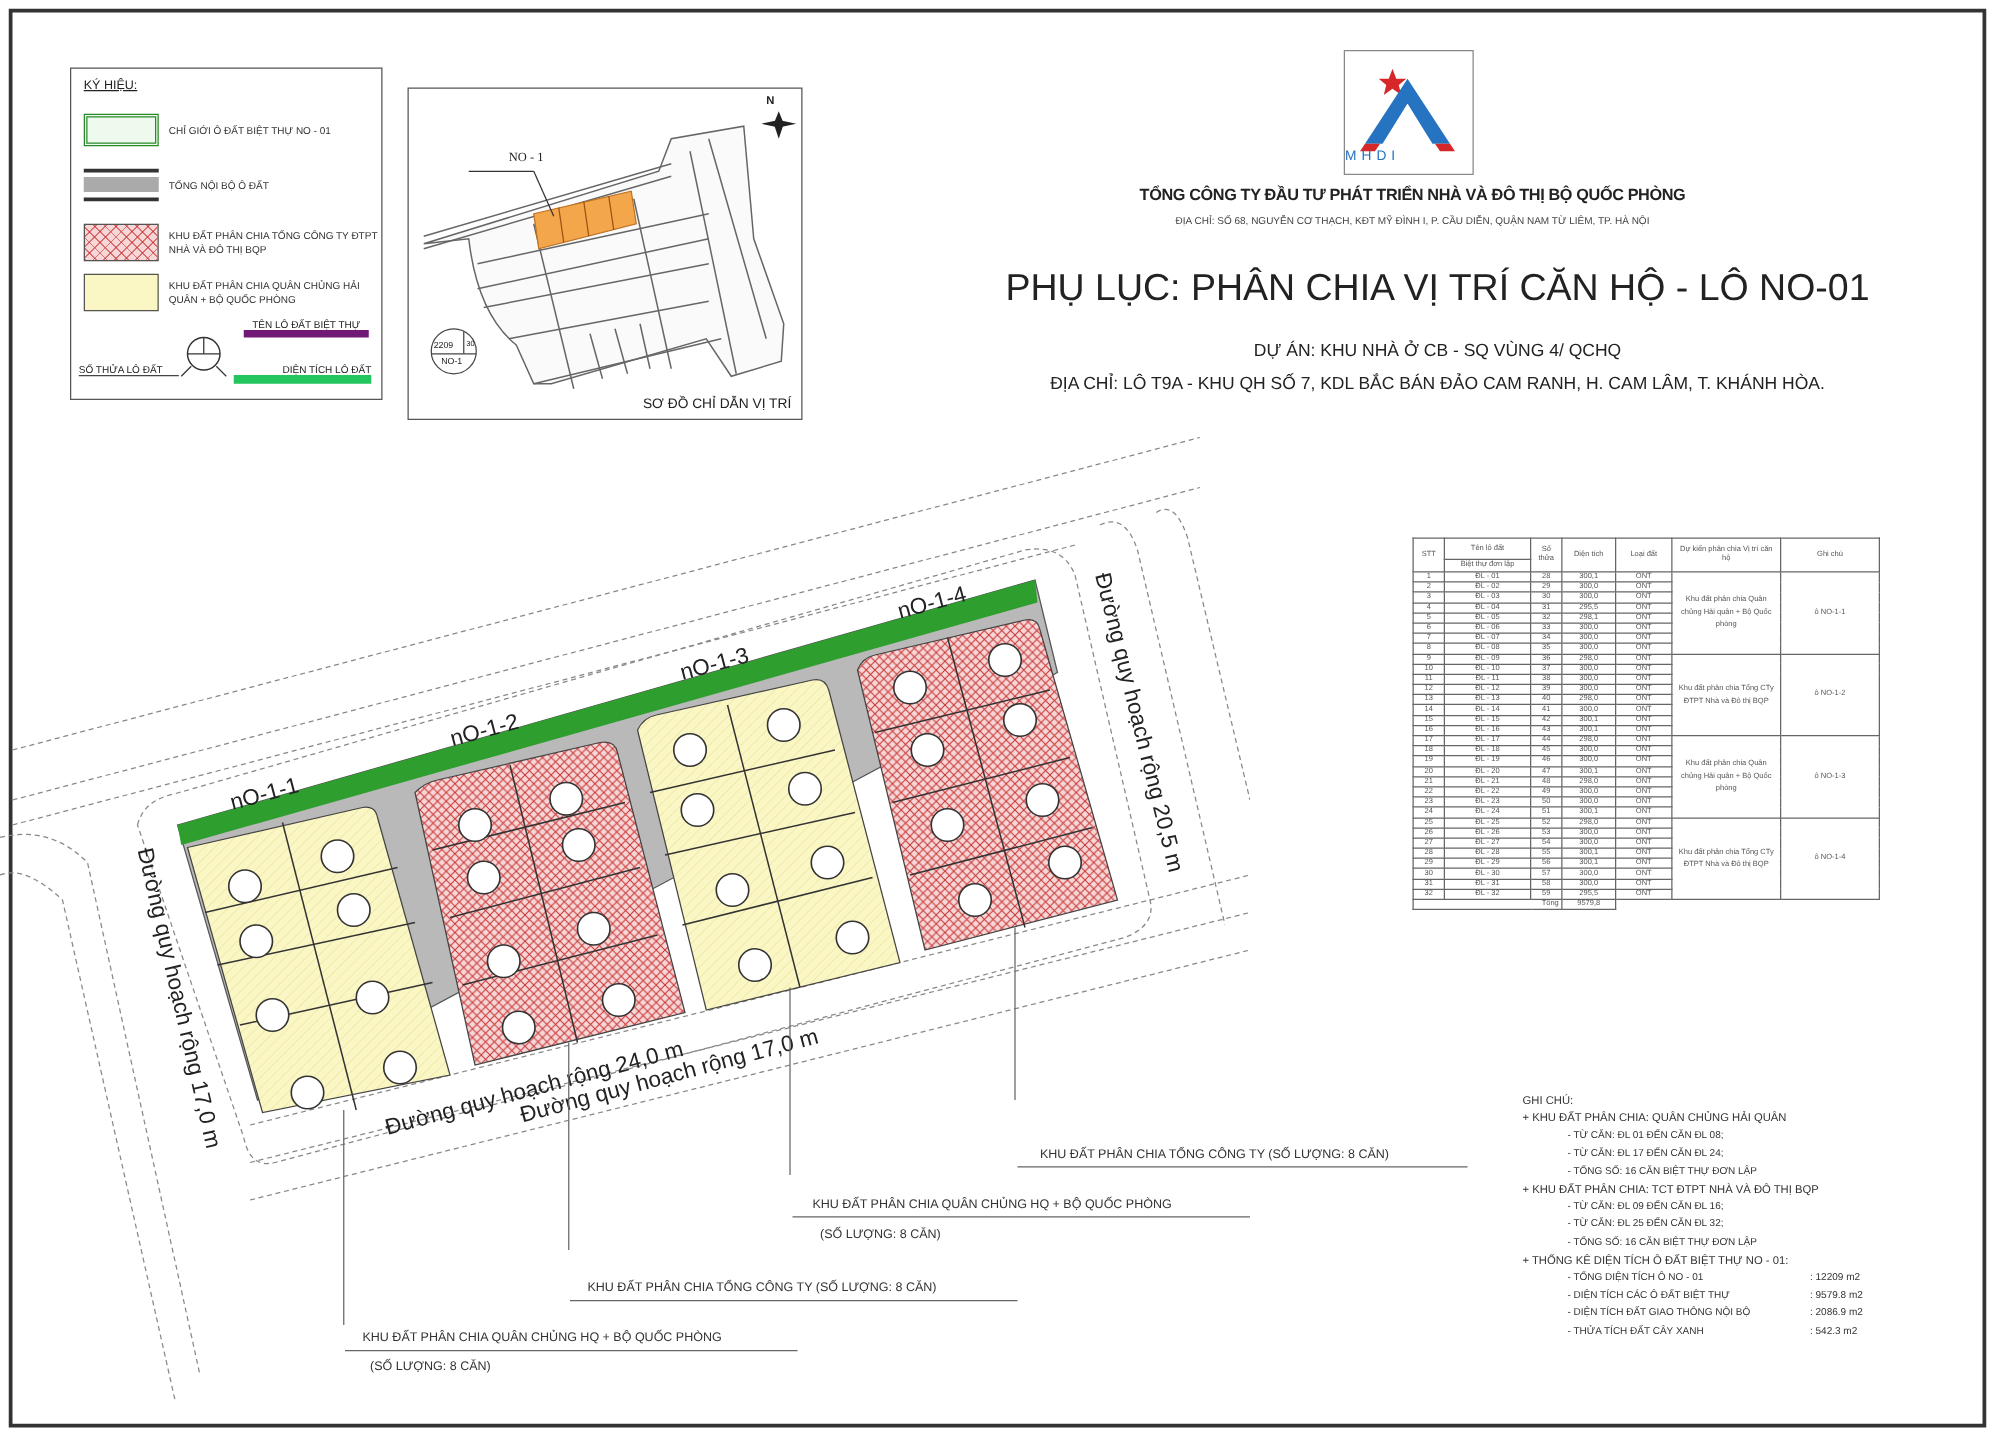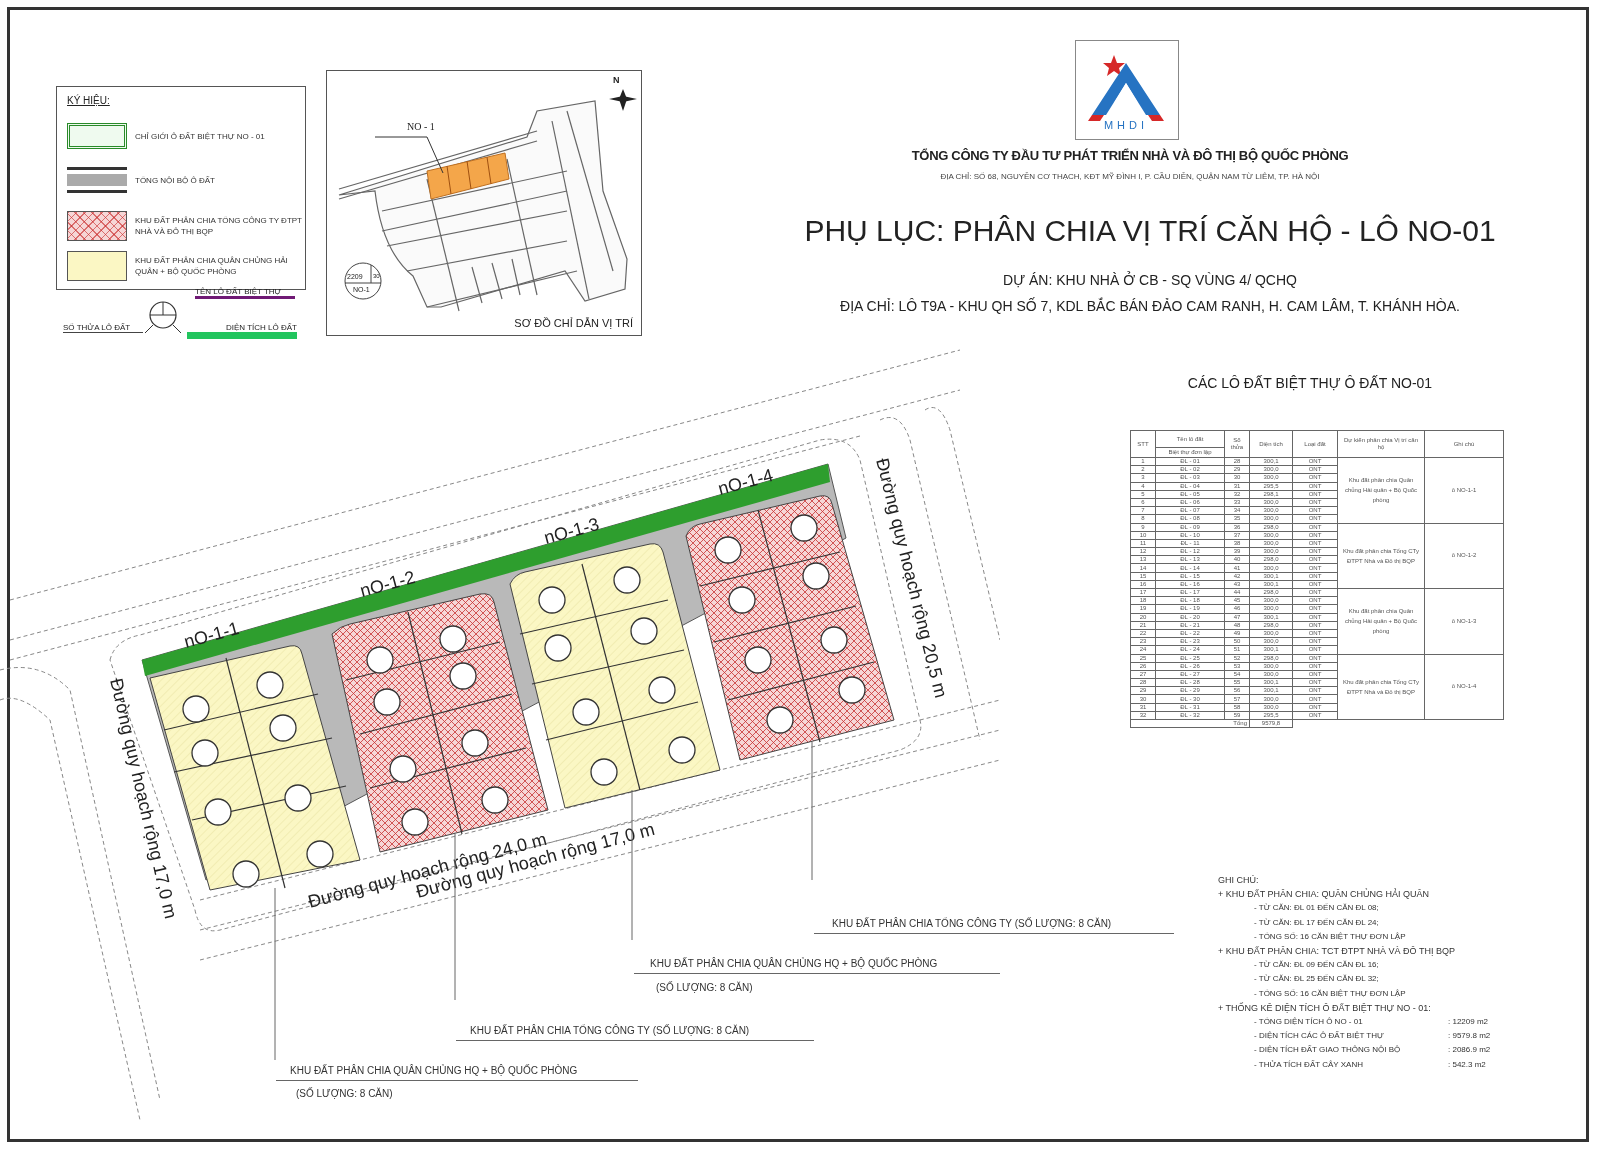--- a/index.html
+++ b/index.html
@@ -1,20 +1,20 @@
 <!DOCTYPE html>
 <html><head>
 <meta charset="utf-8">
 <style>
   html,body{margin:0;padding:0;background:#fff;}
   body{width:1600px;height:1152px;position:relative;overflow:hidden;font-family:"Liberation Sans",sans-serif;color:#222;}
   .frame{position:absolute;left:7px;top:7px;width:1582px;height:1135px;border:3px solid #333;box-sizing:border-box;}
   .abs{position:absolute;}
   
-  .legend{left:56px;top:86px;width:250px;height:204px;border:1.5px solid #555;box-sizing:border-box;font-size:8px;}
+  .legend{left:56px;top:54px;width:250px;height:266px;border:1.5px solid #555;box-sizing:border-box;font-size:8px;}
   .legend-title{position:absolute;left:10px;top:8px;font-size:10px;text-decoration:underline;}
   .lg-row{position:absolute;left:10px;display:flex;align-items:center;}
   .lg-swatch{width:60px;height:26px;box-sizing:border-box;margin-right:8px;}
   .sw-boundary{border:3px double #2a8a2a;background:#effaef;}
   .sw-road{border-top:3px solid #333;border-bottom:3px solid #333;background:linear-gradient(#fff 0 20%,#aaa 20% 80%,#fff 80%);}
   .sw-company{border:1.5px solid #555;background-color:#f6d6d6;background-image:repeating-linear-gradient(45deg,rgba(200,40,40,.6) 0 1px,transparent 1px 6px),repeating-linear-gradient(-45deg,rgba(200,40,40,.6) 0 1px,transparent 1px 6px);}
   .sw-navy{border:1.5px solid #555;background:#fbf7c4;}
   .lg-text{font-size:8px;line-height:11px;color:#333;max-width:170px;}
   
   .locmap{left:326px;top:70px;width:316px;height:266px;border:1.5px solid #555;box-sizing:border-box;}
@@ -56,21 +56,21 @@
     <div class="lg-text">TỔNG NỘI BỘ Ô ĐẤT</div>
   </div>
   <div class="lg-row" style="top:124px">
     <div class="lg-swatch sw-company" style="height:30px"></div>
     <div class="lg-text">KHU ĐẤT PHÂN CHIA TỔNG CÔNG TY ĐTPT NHÀ VÀ ĐÔ THỊ BQP</div>
   </div>
   <div class="lg-row" style="top:164px">
     <div class="lg-swatch sw-navy" style="height:30px"></div>
     <div class="lg-text">KHU ĐẤT PHÂN CHIA QUÂN CHỦNG HẢI QUÂN + BỘ QUỐC PHÒNG</div>
   </div>
-  <div class="abs" style="left:138px;top:200px;font-size:8px;border-bottom:3px solid #701a75;width:100px;text-align:left">TÊN LÔ ĐẤT BIỆT THỰ</div>
+  <div class="abs" style="left:138px;top:200px;font-size:8px;border-bottom:6px solid #701a75;width:100px;text-align:center">TÊN LÔ ĐẤT BIỆT THỰ</div>
   <div class="abs" style="left:6px;top:236px;font-size:8px;border-bottom:1px solid #444;width:80px">SỐ THỬA LÔ ĐẤT</div>
   <div class="abs" style="left:130px;top:236px;font-size:8px;border-bottom:7px solid #22c55e;width:110px;text-align:right">DIỆN TÍCH LÔ ĐẤT</div>
   <svg class="abs" style="left:86px;top:212px" width="40" height="36">
     <circle cx="20" cy="16" r="13" fill="#fff" stroke="#333" stroke-width="1.2"></circle>
     <line x1="7" y1="16" x2="33" y2="16" stroke="#333"></line>
     <line x1="20" y1="3" x2="20" y2="16" stroke="#333"></line>
     <line x1="10" y1="26" x2="2" y2="34" stroke="#333"></line>
     <line x1="30" y1="26" x2="38" y2="34" stroke="#333"></line>
   </svg>
 </div>
@@ -121,21 +121,21 @@
 </div>
 
 <div class="abs logo">
   <svg width="100" height="96">
     <polygon points="38,14 41,22 49,22 43,27 45,35 38,30 31,35 33,27 27,22 35,22" fill="#d62828"></polygon>
     <polygon points="50,22 84,74 70,74 50,42 30,74 16,74" fill="#2673c2"></polygon>
     <polygon points="50,42 62,62 38,62" fill="#fff"></polygon>
     <polygon points="16,74 28,74 24,80 12,80" fill="#d62828"></polygon>
     <polygon points="72,74 84,74 88,80 76,80" fill="#d62828"></polygon>
   </svg>
-  <div class="abs" style="left:0;top:78px;width:100px;text-align:center;font-size:11px;letter-spacing:4px;color:#2673c2">MHDI</div>
+  <div class="abs" style="left:0;top:78px;width:100px;font-size:11px;letter-spacing:4px;color:#2673c2">MHDI</div>
 </div>
 <div class="abs company">TỔNG CÔNG TY ĐẦU TƯ PHÁT TRIỂN NHÀ VÀ ĐÔ THỊ BỘ QUỐC PHÒNG</div>
 <div class="abs address">ĐỊA CHỈ: SỐ 68, NGUYỄN CƠ THẠCH, KĐT MỸ ĐÌNH I, P. CẦU DIỄN, QUẬN NAM TỪ LIÊM, TP. HÀ NỘI</div>
 <div class="abs title">PHỤ LỤC: PHÂN CHIA VỊ TRÍ CĂN HỘ - LÔ NO-01</div>
 <div class="abs project">DỰ ÁN: KHU NHÀ Ở CB - SQ VÙNG 4/ QCHQ</div>
 <div class="abs location">ĐỊA CHỈ: LÔ T9A - KHU QH SỐ 7, KDL BẮC BÁN ĐẢO CAM RANH, H. CAM LÂM, T. KHÁNH HÒA.</div>
 
 <svg class="abs" style="left:0;top:340px" width="1000" height="780">
   <defs>
     <pattern id="hatch" width="7" height="7" patternUnits="userSpaceOnUse">
@@ -248,21 +248,20 @@
 <div class="callout-line" style="left:456px;top:1040px;width:358px"></div>
 
 <div class="callout" style="left:650px;top:958px">KHU ĐẤT PHÂN CHIA QUÂN CHỦNG HQ + BỘ QUỐC PHÒNG</div>
 <div class="callout-line" style="left:634px;top:973px;width:366px"></div>
 <div class="callout" style="left:656px;top:982px">(SỐ LƯỢNG: 8 CĂN)</div>
 
 <div class="callout" style="left:832px;top:918px">KHU ĐẤT PHÂN CHIA TỔNG CÔNG TY (SỐ LƯỢNG: 8 CĂN)</div>
 <div class="callout-line" style="left:814px;top:933px;width:360px"></div>
 
 <div class="abs tbl-title">
-  <div>CÁC LÔ ĐẤT BIỆT THỰ Ô ĐẤT NO-01</div>
 </div>
 
 <table class="stats" id="stats">
   <thead>
     <tr>
       <th rowspan="2" style="width:20px">STT</th>
       <th style="width:64px">Tên lô đất</th>
       <th rowspan="2" style="width:20px">Số thửa</th>
       <th rowspan="2" style="width:38px">Diện tích</th>
       <th rowspan="2" style="width:40px">Loại đất</th>

